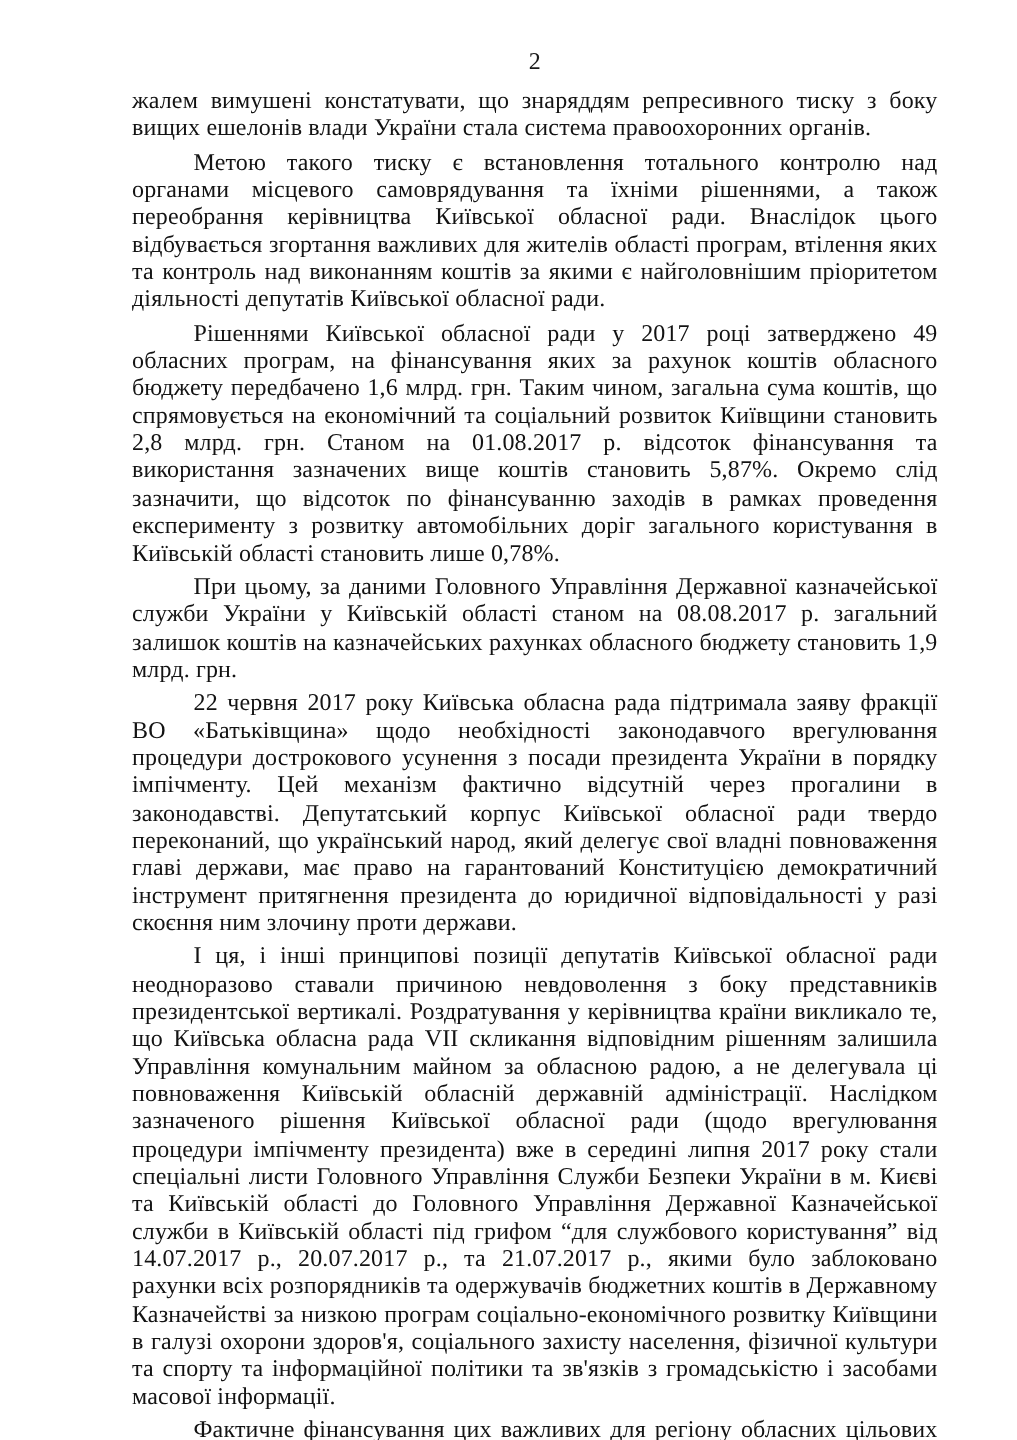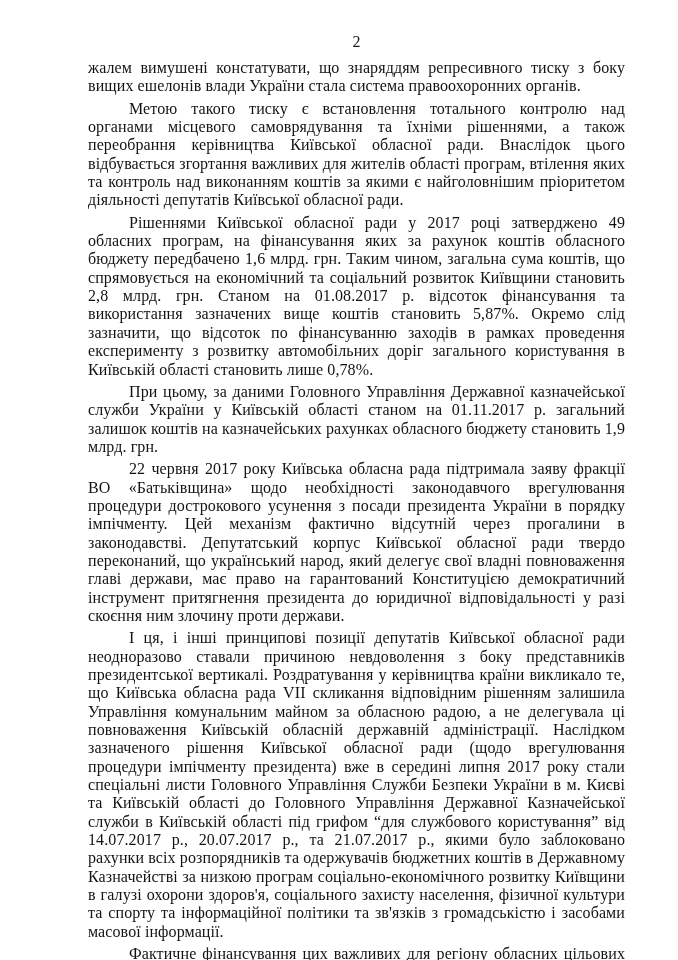--- a/index.html
+++ b/index.html
@@ -48,18 +48,18 @@
 </head>
 <body>
 
 <div class="page">
   <div class="page-number">2</div>
 
   <div class="text-block">
     <p class="para no-indent">жалем вимушені констатувати, що знаряддям репресивного тиску з боку вищих ешелонів влади України стала система правоохоронних органів.</p>
     <p class="para">Метою такого тиску є встановлення тотального контролю над органами місцевого самоврядування та їхніми рішеннями, а також переобрання керівництва Київської обласної ради. Внаслідок цього відбувається згортання важливих для жителів області програм, втілення яких та контроль над виконанням коштів за якими є найголовнішим пріоритетом діяльності депутатів Київської обласної ради.</p>
     <p class="para">Рішеннями Київської обласної ради у 2017 році затверджено 49 обласних програм, на фінансування яких за рахунок коштів обласного бюджету передбачено 1,6 млрд. грн. Таким чином, загальна сума коштів, що спрямовується на економічний та соціальний розвиток Київщини становить 2,8 млрд. грн. Станом на 01.08.2017 р. відсоток фінансування та використання зазначених вище коштів становить 5,87%. Окремо слід зазначити, що відсоток по фінансуванню заходів в рамках проведення експерименту з розвитку автомобільних доріг загального користування в Київській області становить лише 0,78%.</p>
-    <p class="para">При цьому, за даними Головного Управління Державної казначейської служби України у Київській області станом на 01.11.2017 р. загальний залишок коштів на казначейських рахунках обласного бюджету становить 1,9 млрд. грн.</p>
+    <p class="para">При цьому, за даними Головного Управління Державної казначейської служби України у Київській області станом на 08.08.2017 р. загальний залишок коштів на казначейських рахунках обласного бюджету становить 1,9 млрд. грн.</p>
     <p class="para">22 червня 2017 року Київська обласна рада підтримала заяву фракції ВО «Батьківщина» щодо необхідності законодавчого врегулювання процедури дострокового усунення з посади президента України в порядку імпічменту. Цей механізм фактично відсутній через прогалини в законодавстві. Депутатський корпус Київської обласної ради твердо переконаний, що український народ, який делегує свої владні повноваження главі держави, має право на гарантований Конституцією демократичний інструмент притягнення президента до юридичної відповідальності у разі скоєння ним злочину проти держави.</p>
     <p class="para">І ця, і інші принципові позиції депутатів Київської обласної ради неодноразово ставали причиною невдоволення з боку представників президентської вертикалі. Роздратування у керівництва країни викликало те, що Київська обласна рада VII скликання відповідним рішенням залишила Управління комунальним майном за обласною радою, а не делегувала ці повноваження Київській обласній державній адміністрації. Наслідком зазначеного рішення Київської обласної ради (щодо врегулювання процедури імпічменту президента) вже в середині липня 2017 року стали спеціальні листи Головного Управління Служби Безпеки України в м. Києві та Київській області до Головного Управління Державної Казначейської служби в Київській області під грифом “для службового користування” від 14.07.2017 р., 20.07.2017 р., та 21.07.2017 р., якими було заблоковано рахунки всіх розпорядників та одержувачів бюджетних коштів в Державному Казначействі за низкою програм соціально-економічного розвитку Київщини в галузі охорони здоров'я, соціального захисту населення, фізичної культури та спорту та інформаційної політики та зв'язків з громадськістю і засобами масової інформації.</p>
     <p class="para">Фактичне фінансування цих важливих для регіону обласних цільових програм з початку 2017 року відсутнє, зірвано реалізацію всіх заходів, під загрозу зриву поставлено отримання мешканцями Київщини гарантованих Законом</p>
   </div>
 </div>
 
 </body></html>

